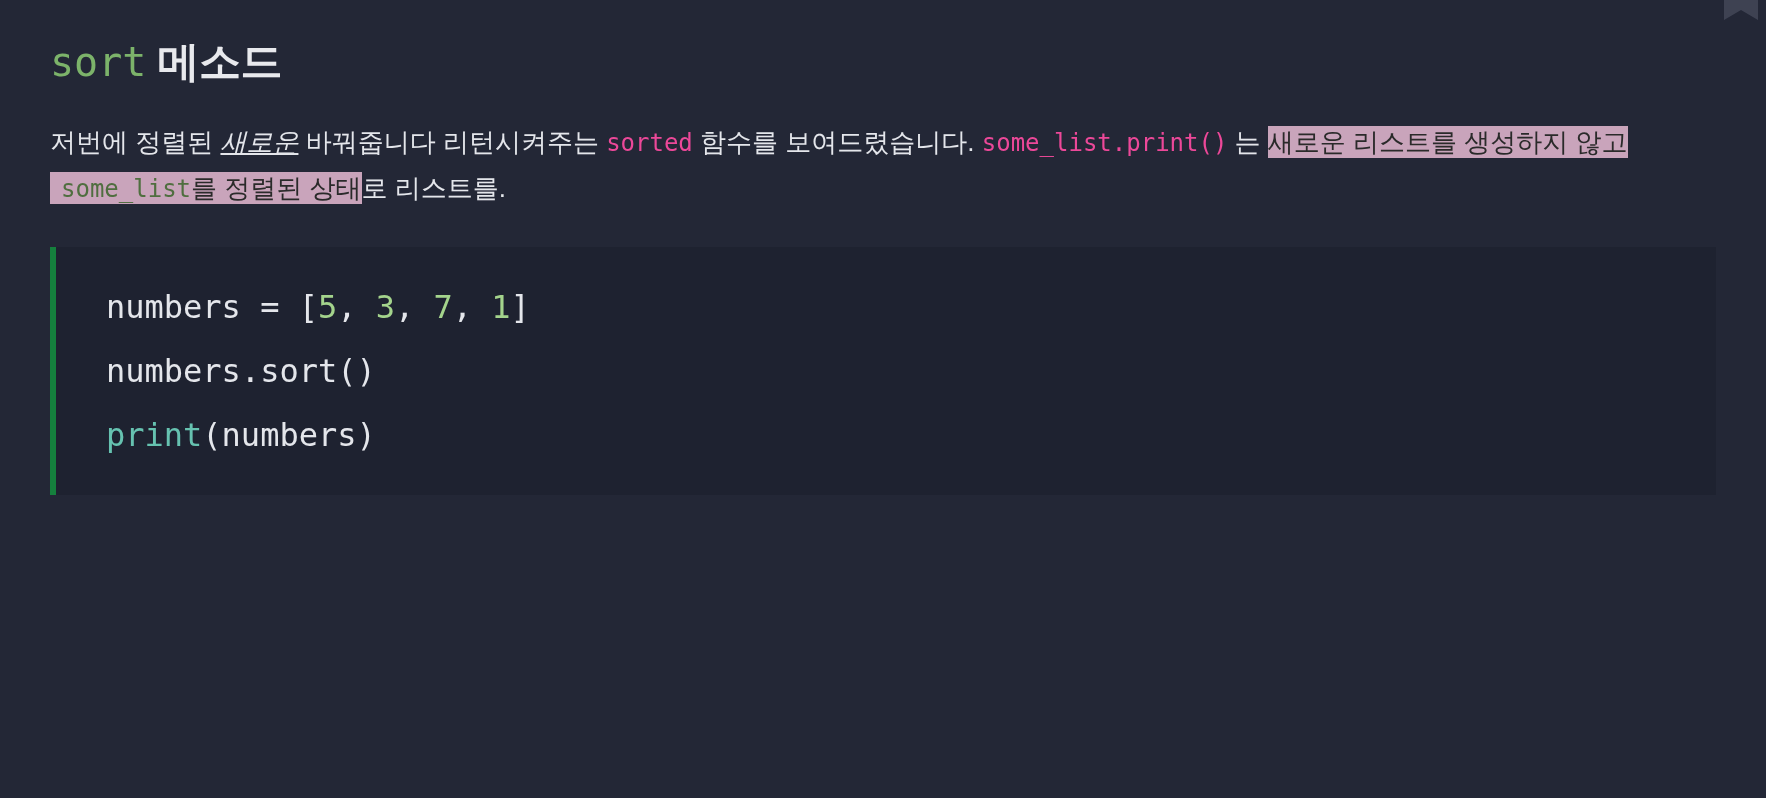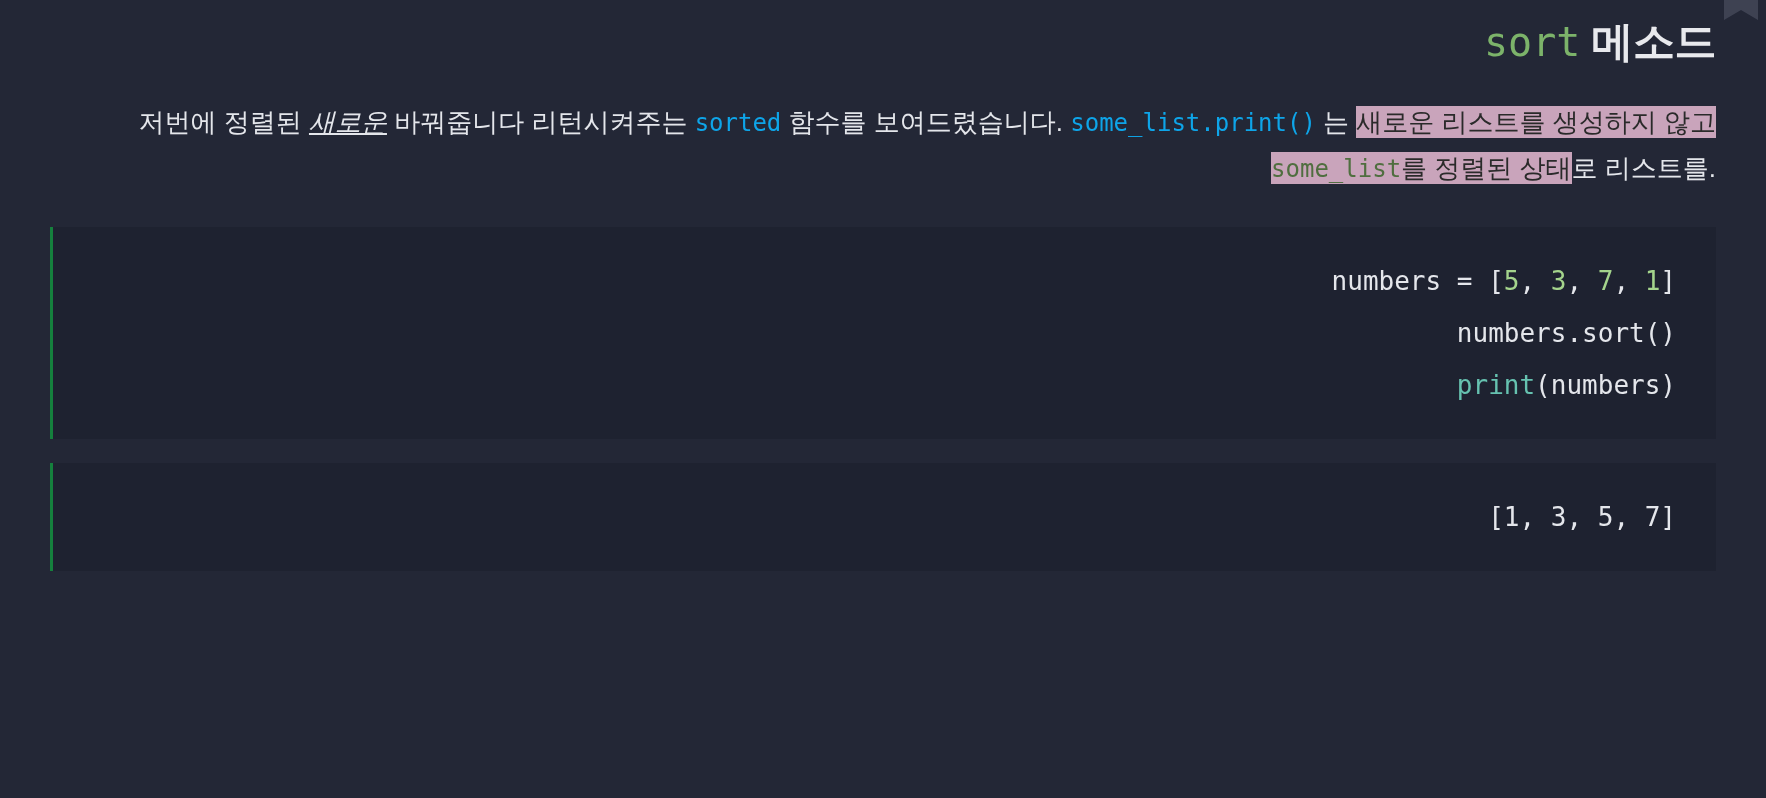--- a/index.html
+++ b/index.html
@@ -5,22 +5,21 @@
   html, body {
     margin: 0;
     padding: 0;
     background: #232736;
     color: #e4e6eb;
     font-family: -apple-system, BlinkMacSystemFont, "Segoe UI", "Malgun Gothic", "Apple SD Gothic Neo", sans-serif;
     width: 1766px;
     min-height: 798px;
   }
   .wrap {
-    padding: 14px 50px 40px 50px;
-    text-align: right;
+    padding: 34px 50px 40px 50px;
   }
   h1.title {
     margin: 0 0 30px 0;
     font-size: 42px;
     font-weight: 700;
     color: #e8e9ed;
     letter-spacing: -0.5px;
   }
   h1.title .mono {
     font-family: "Menlo", "Consolas", "DejaVu Sans Mono", monospace;
@@ -36,38 +35,39 @@
     color: #e4e6eb;
     font-weight: 400;
   }
   p.para em.ital {
     font-style: italic;
     font-weight: 400;
     text-decoration: underline;
   }
   p.para .mono {
     font-family: "Menlo", "Consolas", "DejaVu Sans Mono", monospace;
-    color: #0ea5e9;
+    color: #ec4899;
     font-size: 24px;
   }
   p.para .hl {
     background: #c9a4bb;
     color: #2a2a2a;
     padding: 1px 0;
   }
   p.para .hl .mono {
     color: #4f6e3f;
+    margin-left: 11px;
   }
   .codeblock {
     background: #1e2230;
-    border-left: 3px solid #15803d;
+    border-left: 6px solid #15803d;
     padding: 28px 40px 28px 50px;
     margin-bottom: 24px;
     font-family: "Menlo", "Consolas", "DejaVu Sans Mono", monospace;
-    font-size: 26px;
+    font-size: 32px;
     line-height: 2.0;
     color: #e4e6eb;
     white-space: pre;
   }
   .codeblock .num { color: #a4d48c; }
   .codeblock .fn  { color: #66c2b0; }
   .bookmark-corner {
     position: absolute;
     top: 0;
     right: 6px;
@@ -91,15 +91,14 @@
   </h1>
 
   <p class="para">
     <span>저번에 정렬된 </span><em class="ital">새로운</em><span> 바꿔줍니다 리턴시켜주는 </span><span class="mono">sorted</span><span> 함수를 보여드렸습니다. </span><span class="mono">some_list.print()</span><span> 는 </span><span class="hl"><span>새로운 리스트를 생성하지 않고 </span><span class="mono">some_list</span><span>를 정렬된 상태</span></span><span>로 리스트를.</span>
   </p>
 
   <div class="codeblock"><span>numbers = [</span><span class="num">5</span><span>, </span><span class="num">3</span><span>, </span><span class="num">7</span><span>, </span><span class="num">1</span><span>]</span>
 <span>numbers.sort()</span>
 <span class="fn">print</span><span>(numbers)</span></div>
 
-  <div class="codeblock"><span>[1, 3, 5, 7]</span></div>
 
 </div>
 
 </body></html>

